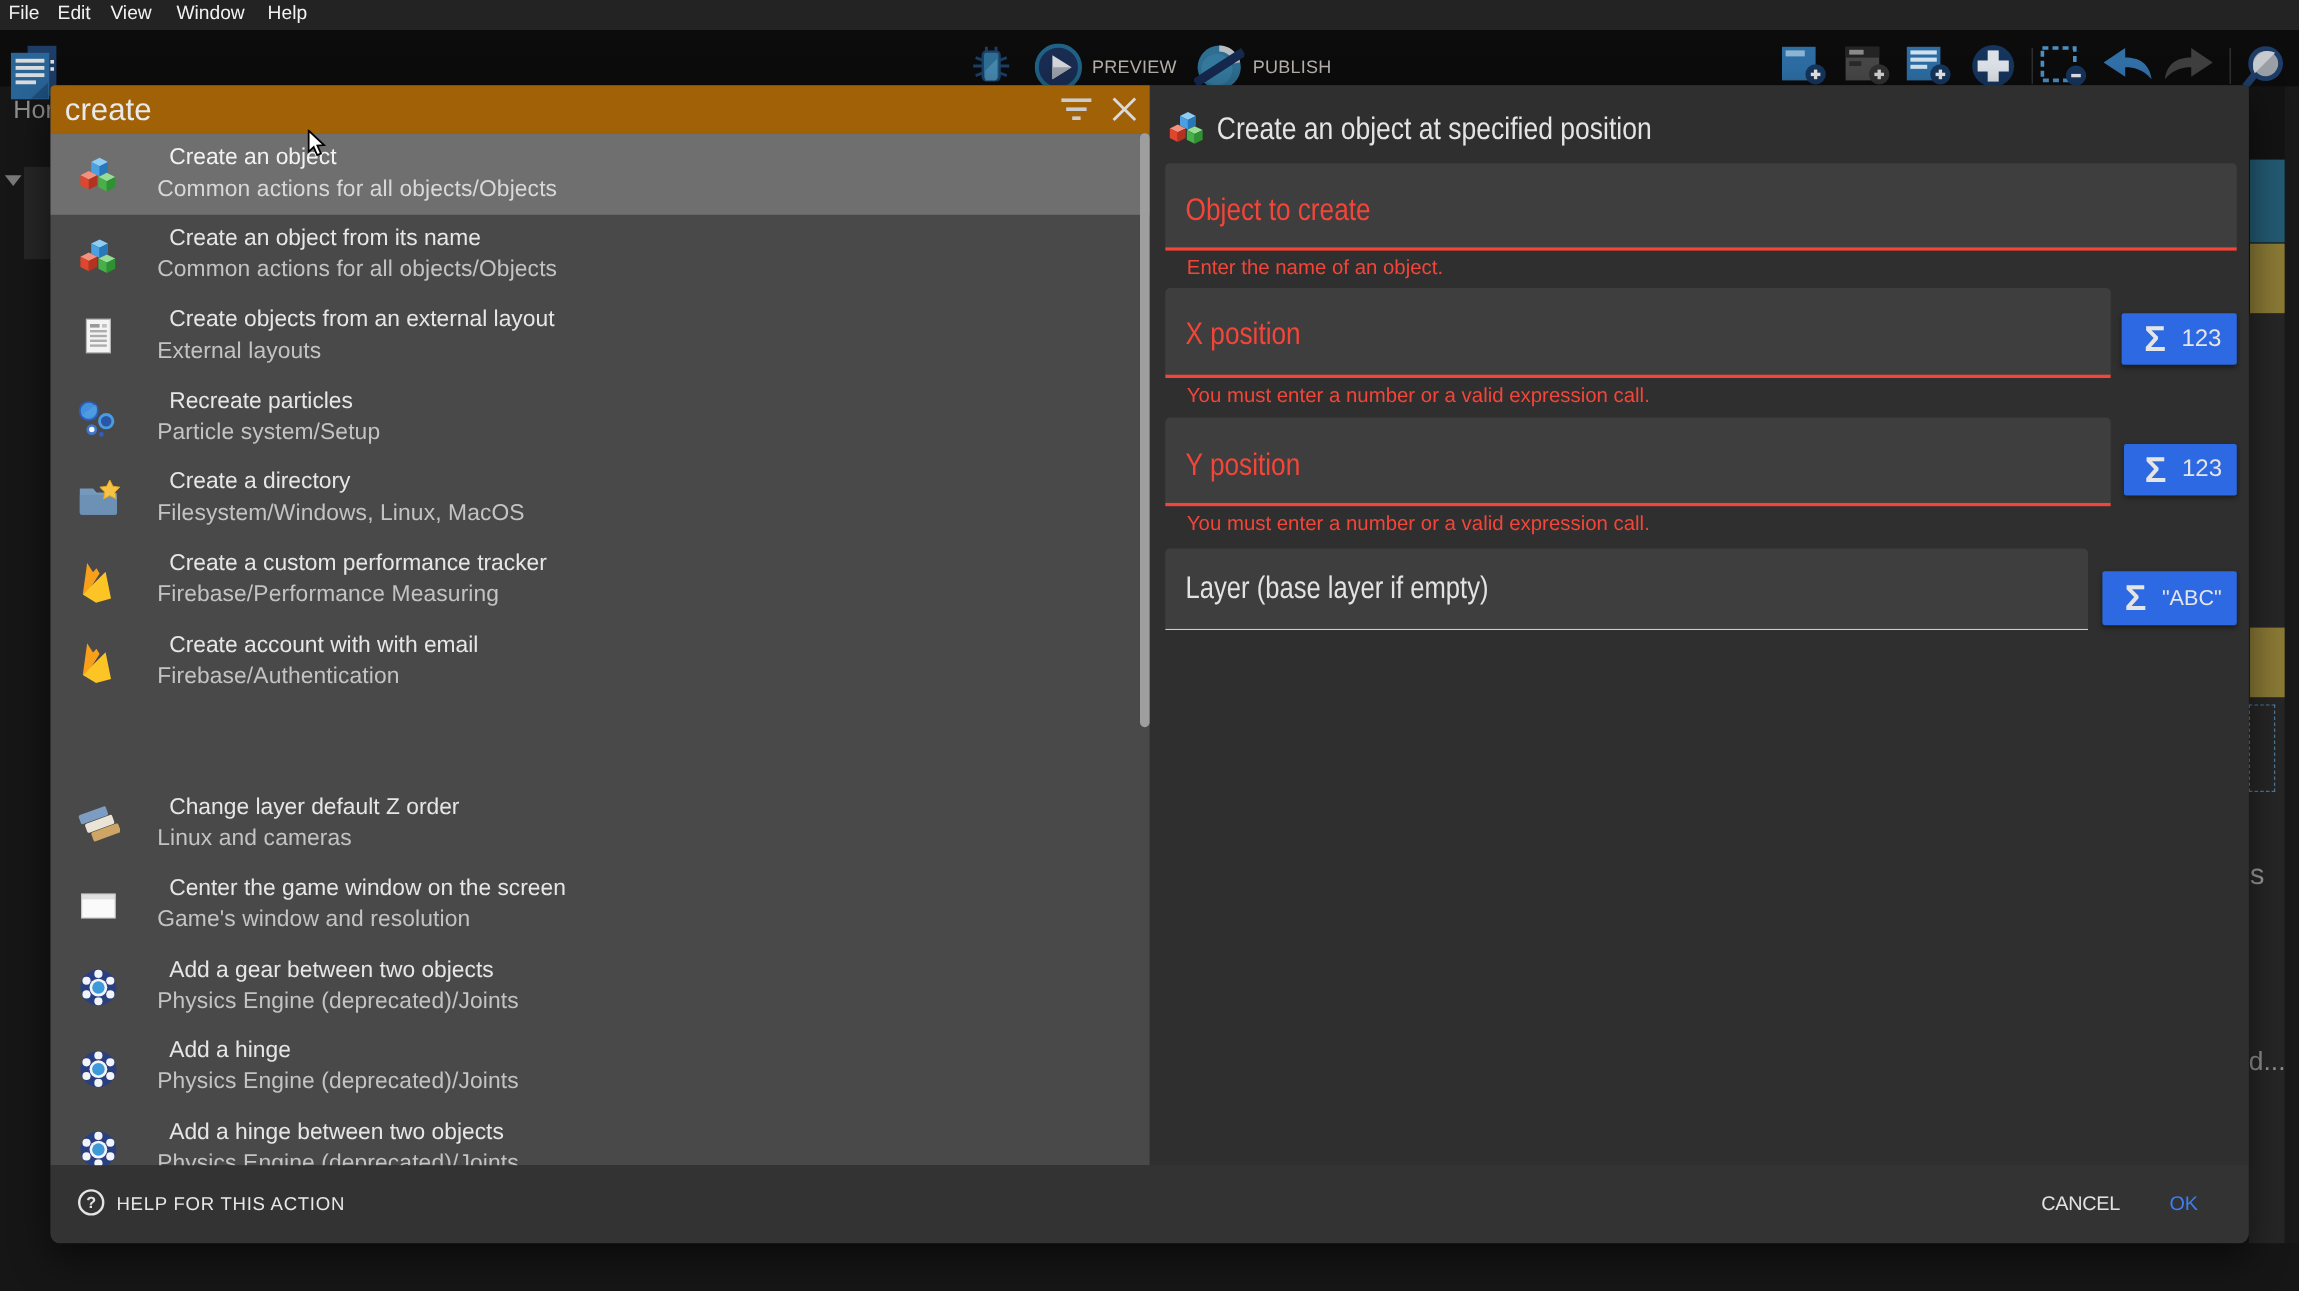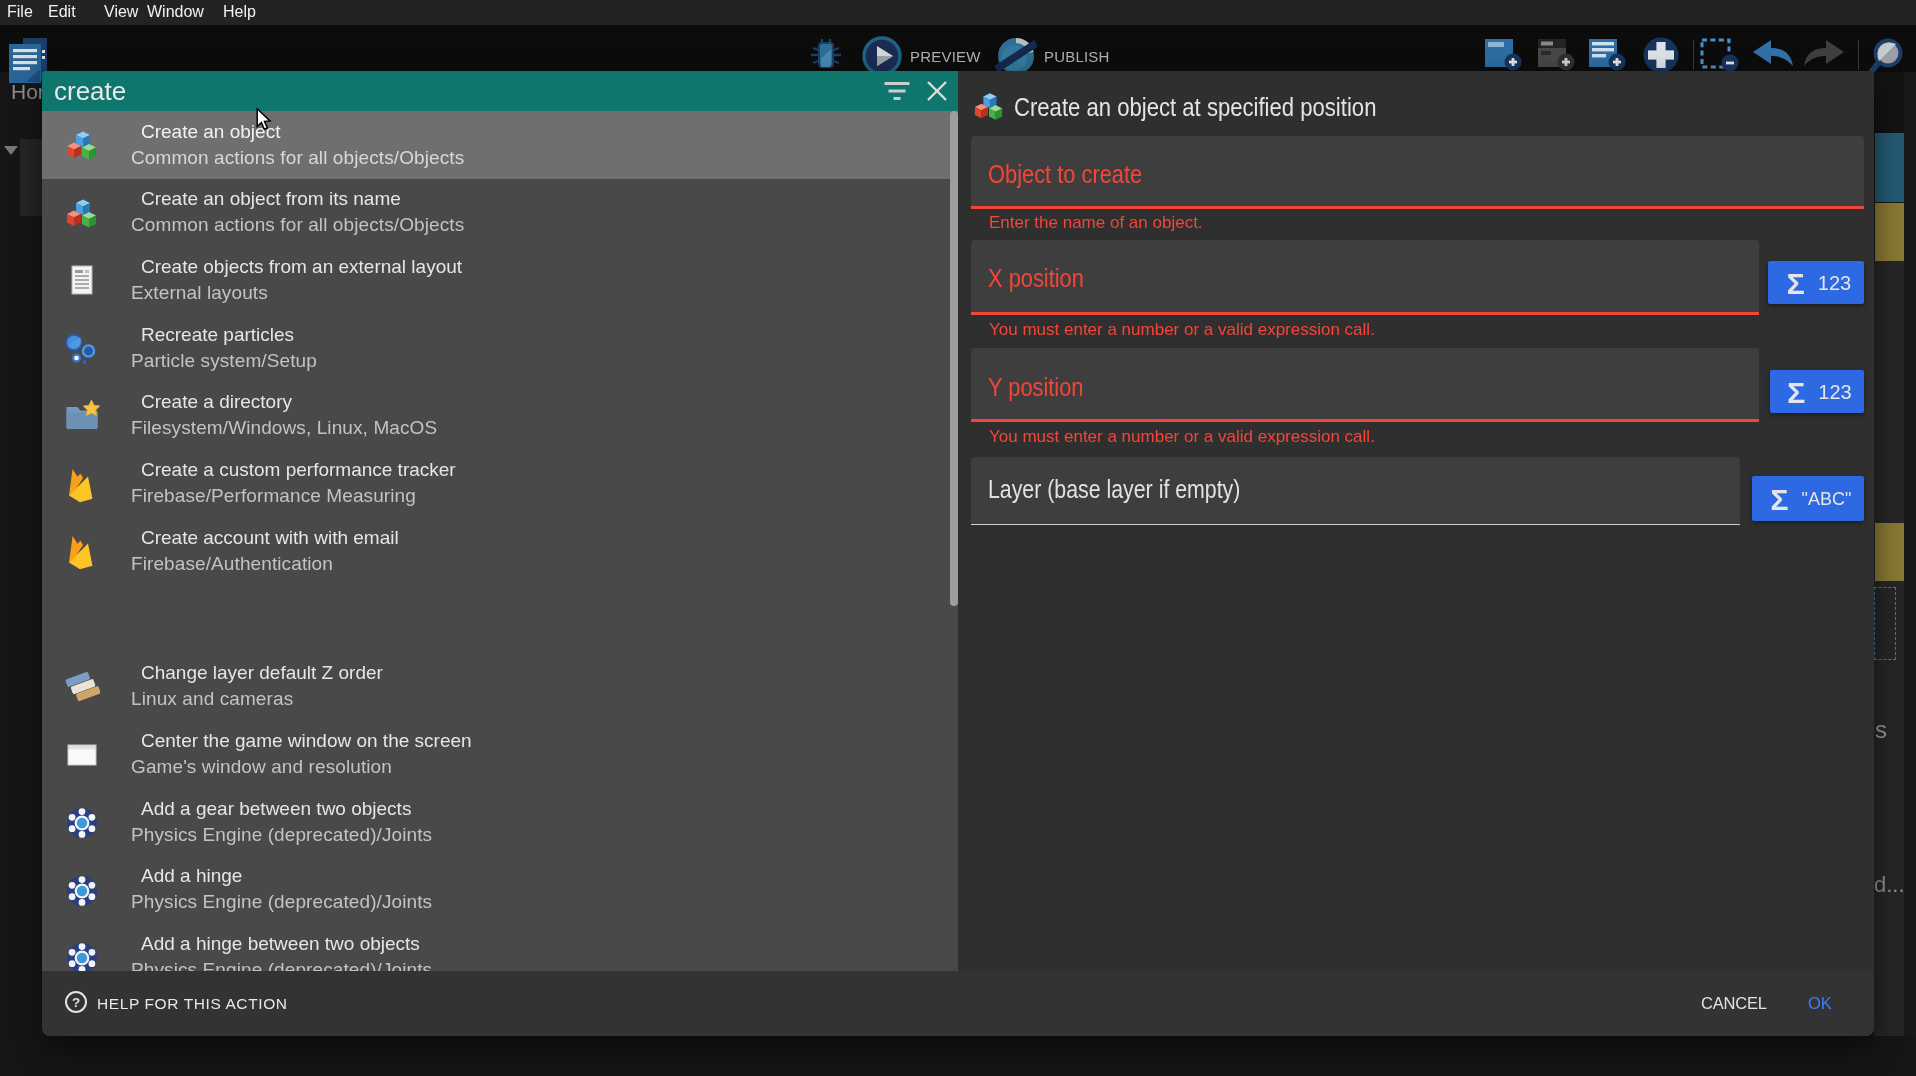--- a/index.html
+++ b/index.html
@@ -20,21 +20,21 @@
     border-left:7px solid transparent; border-right:7px solid transparent; border-top:9px solid #787878; }
   #bgpanel { position:absolute; left:20px; top:139px; width:25px; height:77px; background:#262626; }
 
   
   .rsbox { position:absolute; }
 
   
   #dialog { position:absolute; left:42px; top:71px; width:1832px; height:965px;
     border-radius:4px 4px 8px 8px; background:#2f2f2f; box-shadow:0 12px 30px rgba(0,0,0,.55); overflow:hidden; }
   #leftpane { position:absolute; left:0; top:0; width:916px; height:900px; background:#494949; }
-  #searchbar { position:absolute; left:0; top:0; width:916px; height:40px; background:#0f766e; }
+  #searchbar { position:absolute; left:0; top:0; width:916px; height:40px; background:#a16207; }
   #searchbar .q { position:absolute; left:12px; top:5px; font-size:26px; line-height:30px; color:#e9e9e9; }
   #rows { position:absolute; left:0; top:40px; width:916px; height:860px; }
   .row { position:absolute; left:0; width:916px; height:68px; }
   .row.sel { background:#6f6f6f; }
   .row .t { position:absolute; left:99px; top:9.5px; font-size:19px; color:#e6e6e6; white-space:nowrap; }
   .row .s { position:absolute; left:89px; top:35.5px; font-size:19px; letter-spacing:.1px; color:#c3c3c3; white-space:nowrap; }
   .row.sel .s { color:#d8d8d8; }
   .row.sel .t { color:#f2f2f2; }
   .row svg.ic { position:absolute; left:22px; top:17px; }
   #thumb { position:absolute; left:908px; top:40px; width:8px; height:495px; background:#9e9e9e; border-radius:4px; }
@@ -55,21 +55,21 @@
   #cancelbtn { position:absolute; left:1659px; top:23px; color:#e2e2e2; font-size:16.5px; letter-spacing:-.2px; }
   #okbtn { position:absolute; left:1766px; top:23px; color:#3d7ef2; font-size:16.5px; letter-spacing:-.2px; }
 </style>
 </head>
 <body>
 <div id="stage">
 
   <div id="menubar">
     <span style="left:7px;">File</span>
     <span style="left:48px;">Edit</span>
-    <span style="left:104px;">View</span>
+    <span style="left:92px;">View</span>
     <span style="left:147px;">Window</span>
     <span style="left:223px;">Help</span>
   </div>
 
   <div id="toolbar"></div>
 
   <svg width="0" height="0" style="position:absolute">
     <defs>
       <symbol id="cubes" viewBox="0 0 36 36">
         <polygon points="12,7 19,3.5 26,7 19,10.5" fill="#8ecdf5"></polygon>

